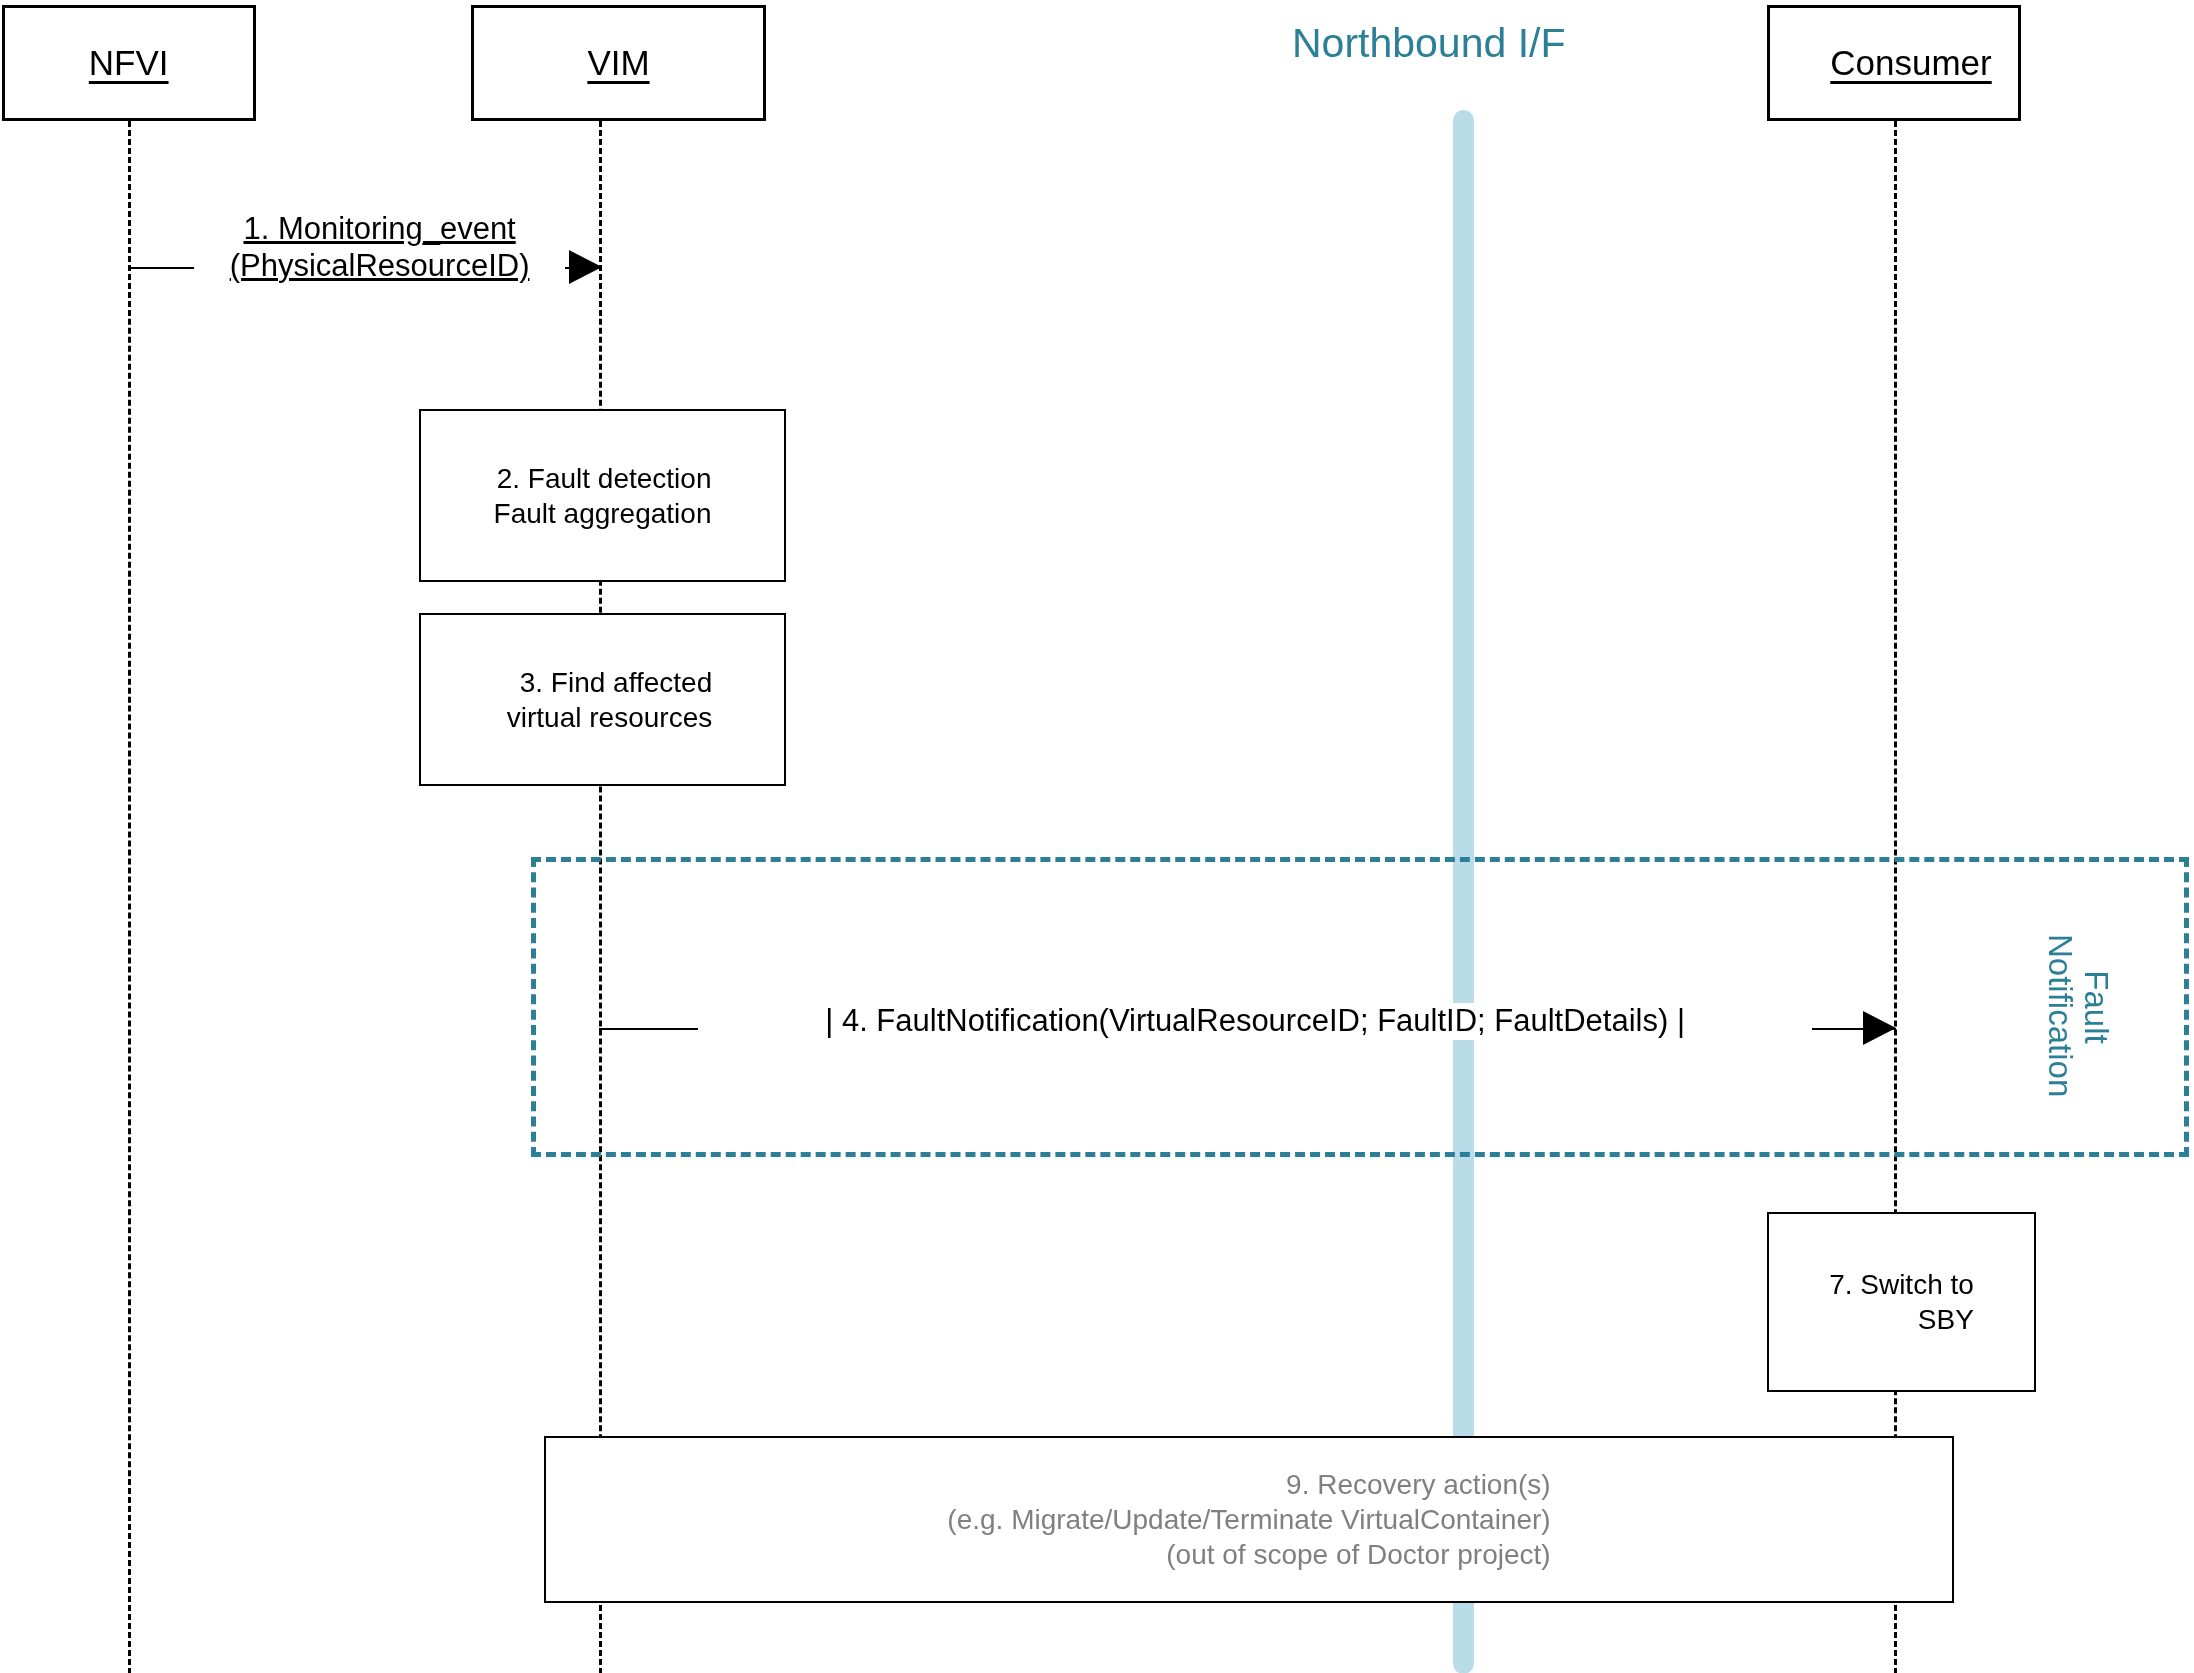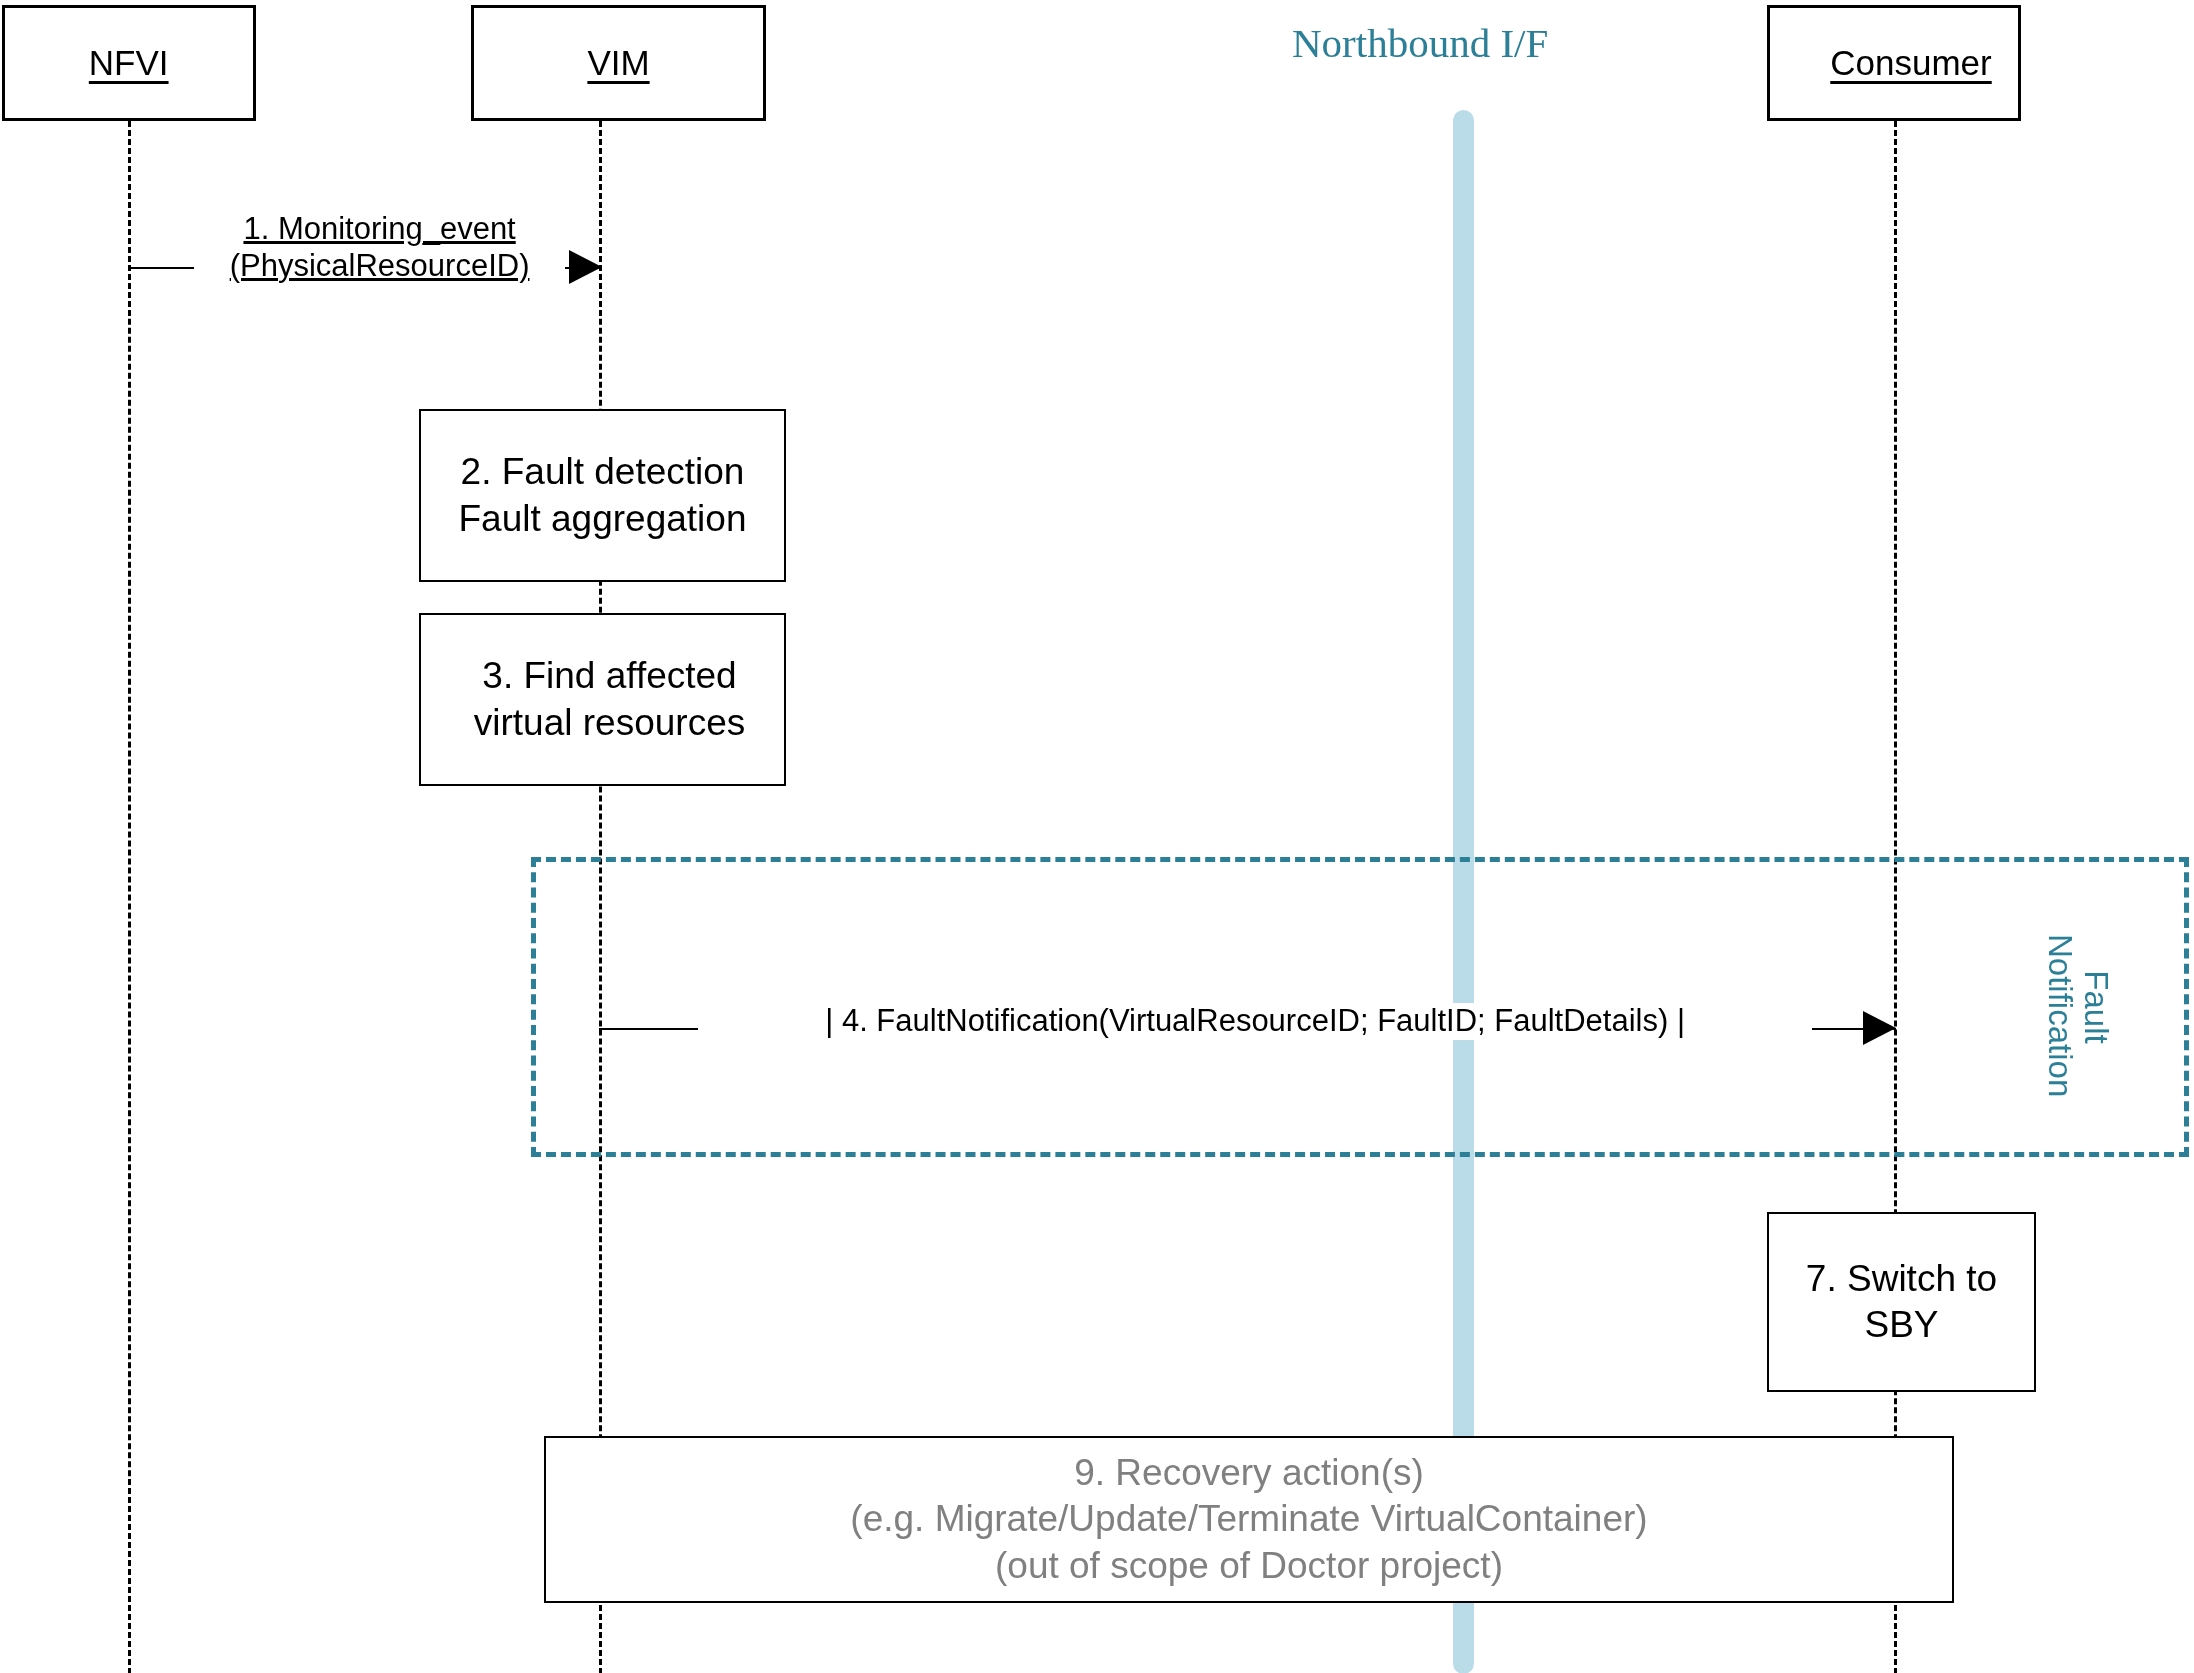--- a/index.html
+++ b/index.html
@@ -64,24 +64,25 @@
     position: absolute;
     box-sizing: border-box;
     border: 2.3px solid #000000;
     background: #ffffff;
     display: flex;
     align-items: center;
     justify-content: center;
     text-align: center;
   }
   .proc-text {
-    font-size: 37px;
+    font-size: 28px;
     line-height: 1.25;
     color: #000000;
     white-space: pre-line;
+    text-align: right;
   }
   .proc-box.muted .proc-text {
     color: #808080;
   }
 
   
   .msg-line {
     position: absolute;
     height: 0;
     border-top: 2.3px solid #000000;
@@ -128,21 +129,21 @@
 </head>
 <body>
 
 <div id="canvas">
 
   <div class="lifeline" style="left:128px; top:121px; height:1553px;"></div>
   <div class="lifeline" style="left:599px; top:121px; height:1553px;"></div>
   <div class="lifeline" style="left:1894px; top:121px; height:1553px;"></div>
 
   <div class="nb-bar" style="left:1453px; top:110px; width:21.4px; height:1564px;"></div>
-  <div class="nb-title" style="left:1292px; top:22.5px;font-family:Liberation Serif, serif;">Northbound I/F</div>
+  <div class="nb-title" style="left:1292px; top:22.5px;">Northbound I/F</div>
 
   <div class="actor-box" style="left:1.7px; top:4.5px; width:254px; height:116px;">
     <span class="actor-label">NFVI</span>
   </div>
 
   <div class="actor-box" style="left:471px; top:4.5px; width:295px; height:116px;">
     <span class="actor-label">VIM</span>
   </div>
 
   <div class="actor-box" style="left:1767px; top:4.5px; width:254px; height:116px;padding-left:34px;">

